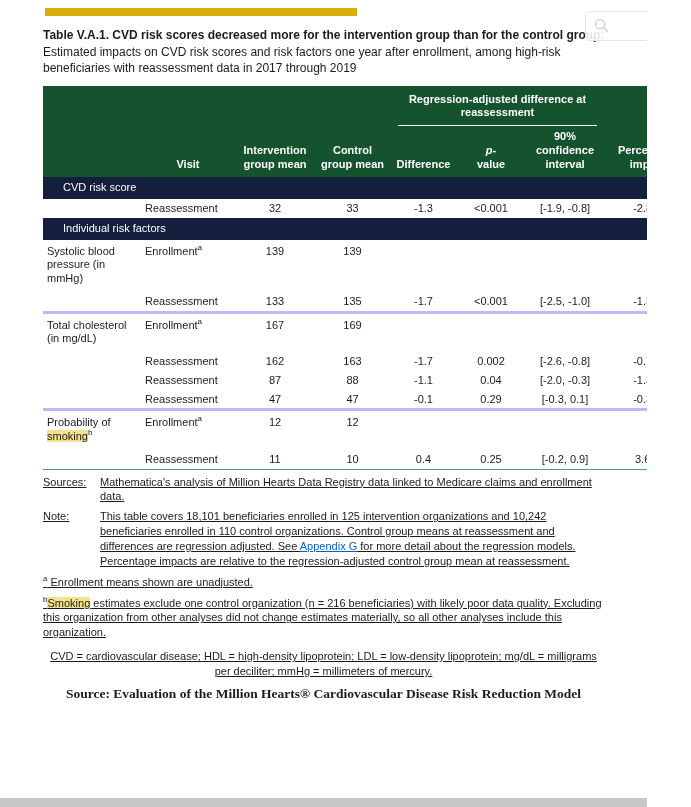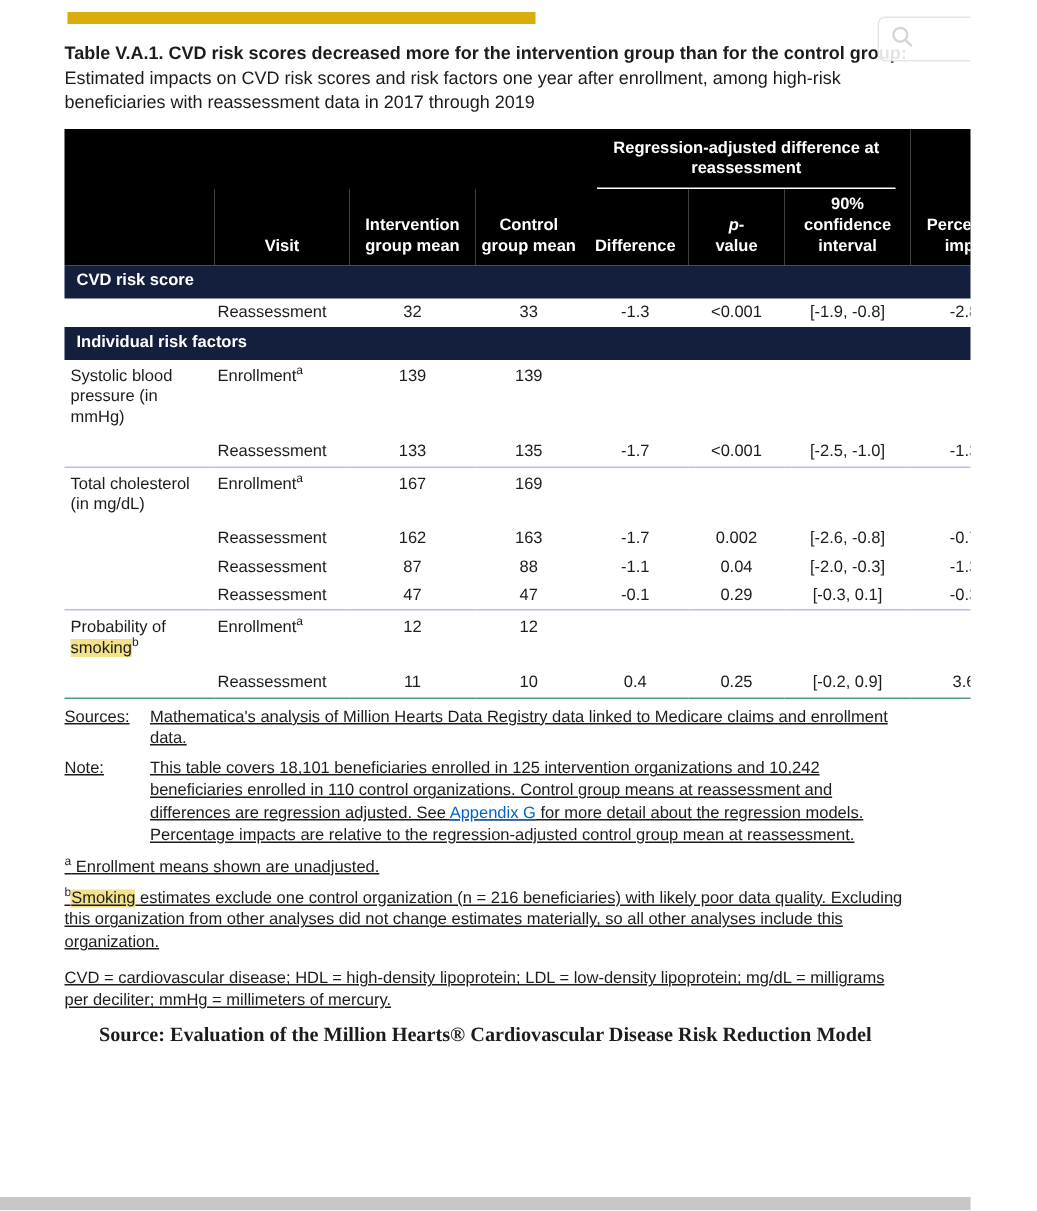--- a/index.html
+++ b/index.html
@@ -19,51 +19,51 @@
 
   .title { margin:27px 30px 9px 43px; font-size:12px; line-height:1.38; }
   .title .bold { font-weight:bold; }
 
   table.impact {
     border-collapse:collapse; table-layout:fixed;
     margin-left:43px; width:645px;
     border-bottom:1px solid #4F9C8B;
     font-size:11px;
   }
-  thead th { background:#000000; color:#fff; font-weight:bold; text-align:center; }
+  thead th { background:#14532d; color:#fff; font-weight:bold; text-align:center; }
   tr.h1 th { padding:7px 4px 0; }
   tr.h1 th.span-head { vertical-align:bottom; }
   tr.h1 th.span-head .span-inner {
     display:block; line-height:1.25; padding:0 2px 5px; margin:0 6px;
     border-bottom:1px solid #fff;
   }
   tr.h2 th { vertical-align:bottom; padding:4px 3px 6px; line-height:1.25; }
   tr.h2 th i { font-style:italic; }
 
   tr.section-row td {
-    background:#131F3C; color:#fff; font-weight:bold;
-    padding:4px 8px; font-size:11px;
+    background:#131F3C; color:#fff; font-weight:normal;
+    padding:4px 20px; font-size:11px;
   }
   tbody td { vertical-align:top; line-height:1.25; padding:3px 3px 4px; }
   td.factor-cell { padding-left:4px; }
   td.visit-cell  { padding-left:2px; }
   td.num-cell    { text-align:center; }
   tr.enroll-row td   { padding-top:5px; padding-bottom:6px; }
   tr.reassess-row td { padding-bottom:2px; }
-  tr.group-sep td { border-top:1px solid #c4b5fd; }
+  tr.group-sep td { border-top:3px solid #c4b5fd; }
   sup { font-size:8px; line-height:0; }
   .hl { background:#F3E289; }
 
   .notes { margin:5px 43px 0 43px; line-height:1.35;text-decoration:underline; }
   .flexrow { display:flex; margin-bottom:5px; }
   .nlabel { flex:0 0 57px; }
   .ntext  { flex:1; }
   a.applink { color:#0563C1; text-decoration:underline; cursor:pointer; }
   .fn { margin:6px 0; }
-  .abbrev { margin:9px 0 5px; }
+  .abbrev { margin:9px 0 5px;text-align:center; }
   .footer-source {
     text-align:center; font-family:"Liberation Serif", serif; font-weight:bold;
     font-size:13.5px; line-height:1.5; margin:3px 20px 0;
   }
   .bottom-bar { position:absolute; left:0; bottom:0; width:691px; height:9px; background:#C7C7C7; }
 </style>
 </head>
 <body>
 
 <div class="page">

